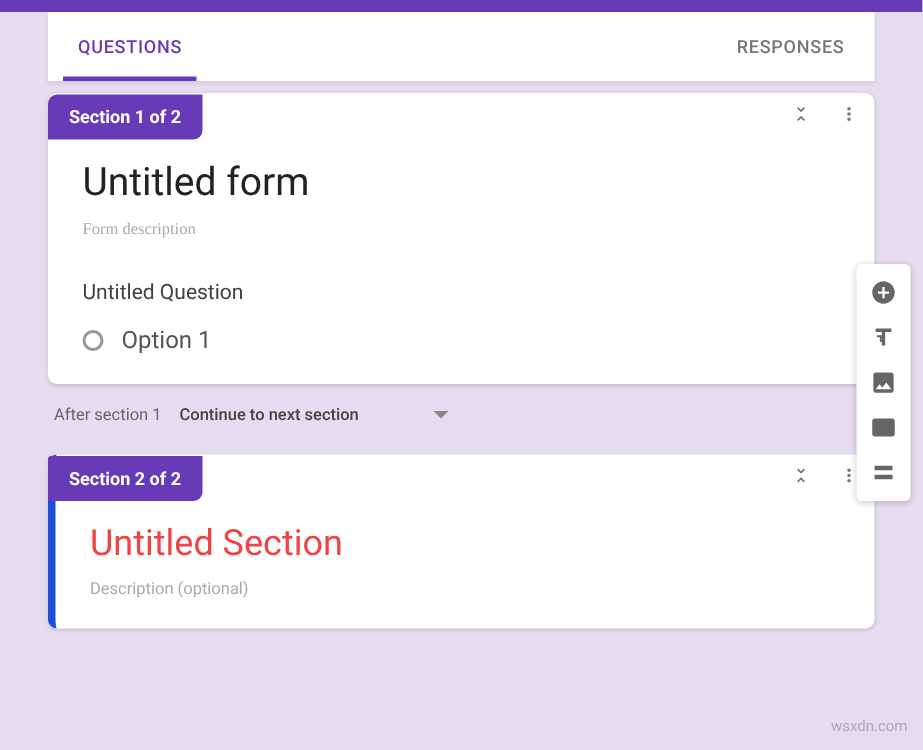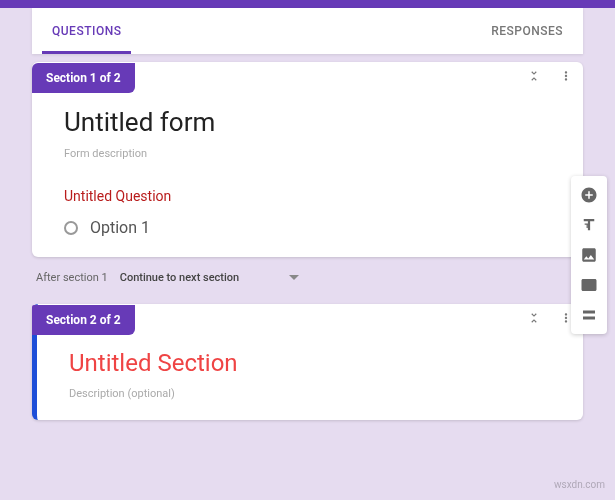--- a/index.html
+++ b/index.html
@@ -93,38 +93,38 @@
       padding: 6px;
       cursor: pointer;
       margin-right: 6px;
     }
     .more-icon {
       color: #777;
       padding: 6px 10px 6px 6px;
       cursor: pointer;
     }
     .card-body {
-      padding: 14px 20px 20px 12px;
-      margin-left: 20px;
+      padding: 14px 20px 20px 23px;
     }
     .form-title {
       font-size: 26px;
       font-weight: 400;
       color: #222;
       margin-bottom: 10px;
     }
     .form-description {
       font-size: 11px;
       color: #aaa;
       margin-bottom: 28px;
+      font-family: Liberation Serif, serif;
     }
     .question-title {
       font-size: 14px;
       font-weight: 400;
-      color: #b91c1c;
+      color: #404040;
       margin-bottom: 14px;
     }
     .option-row {
       display: flex;
       align-items: center;
       font-size: 16px;
       color: #555;
     }
     .radio-circle {
       width: 14px;

